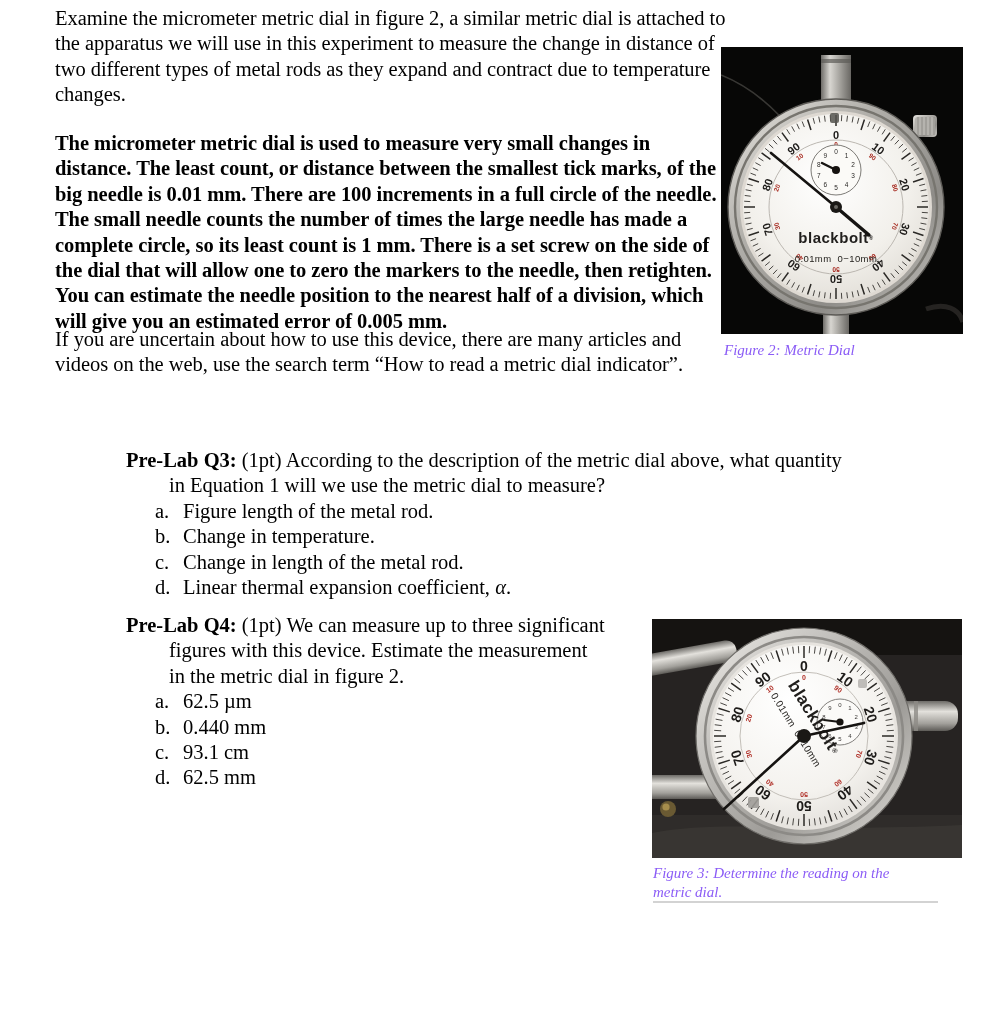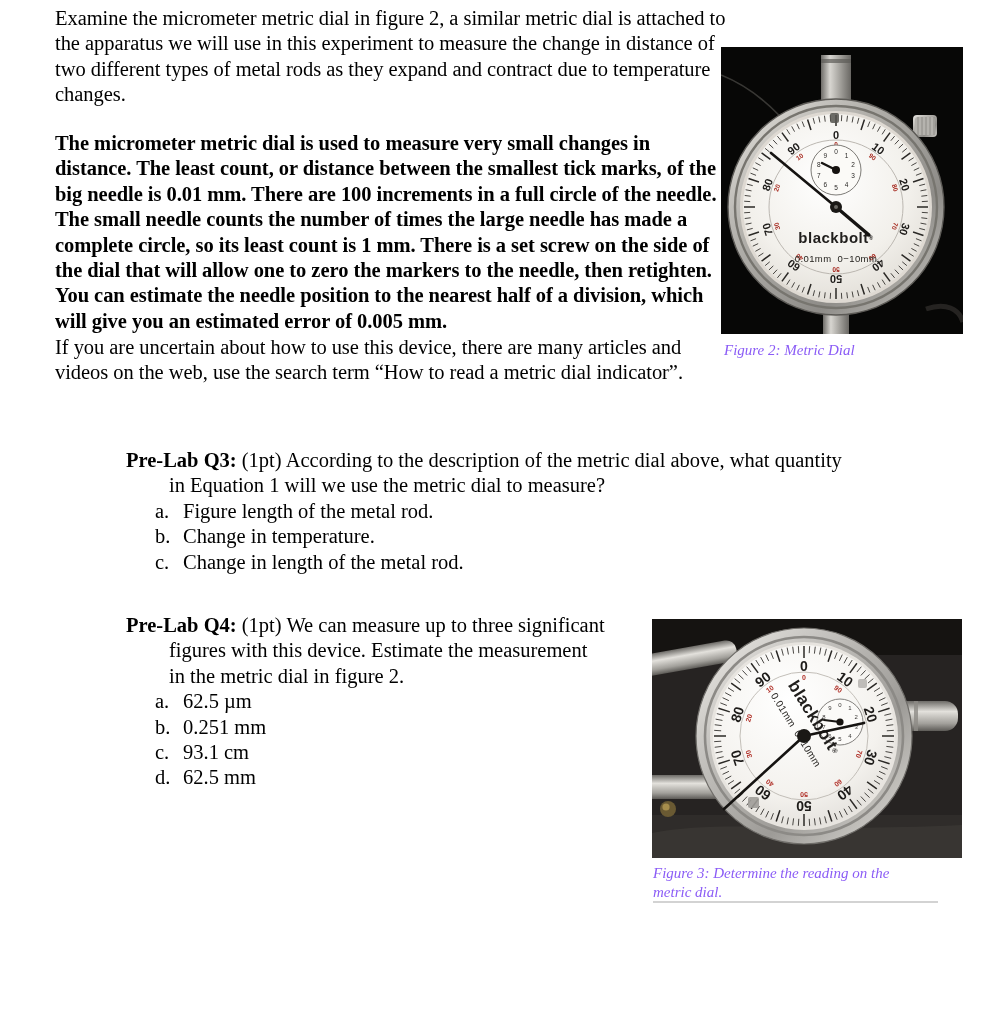--- a/index.html
+++ b/index.html
@@ -20,21 +20,21 @@
   
   .para {
     position: absolute;
     font-size: 20.5px;
     line-height: 25.4px;
     text-align: left;
     letter-spacing: -0.05px;
   }
   #para-1 { left: 55px; top: 6px;   width: 672px; }
   #para-2 { left: 55px; top: 131px; width: 665px; font-weight: bold; }
-  #para-3 { left: 55px; top: 335px; width: 670px; }
+  #para-3 { left: 55px; top: 327px; width: 670px; }
 
   
   .question {
     position: absolute;
     font-size: 20.5px;
     line-height: 25.4px;
   }
   #q3-block { left: 126px; top: 448px; width: 730px; }
   #q4-block { left: 126px; top: 613px; width: 480px; }
   .q-body { text-indent: -43px; padding-left: 43px; }
@@ -108,35 +108,38 @@
     <div class="choices">
       <div class="choice">
         <span class="mark">a.</span><span class="txt">Figure length of the metal rod.</span>
       </div>
       <div class="choice">
         <span class="mark">b.</span><span class="txt">Change in temperature.</span>
       </div>
       <div class="choice">
         <span class="mark">c.</span><span class="txt">Change in length of the metal rod.</span>
       </div>
+      <div class="choice">
+        <span class="mark">d.</span><span class="txt">Linear thermal expansion coefficient, </span><span class="alpha">α</span><span>.</span>
+      </div>
     </div>
   </div>
 
   <div class="question" id="q4-block">
     <div class="q-body">
       <span class="q-label">Pre-Lab Q4:</span>
       <span>(1pt)</span>
       <span>We can measure up to three significant figures with this device.  Estimate the measurement in the metric dial in figure 2.</span>
     </div>
     <div class="choices">
       <div class="choice">
         <span class="mark">a.</span><span class="txt">62.5 µm</span>
       </div>
       <div class="choice">
-        <span class="mark">b.</span><span class="txt">0.251 mm</span>
+        <span class="mark">b.</span><span class="txt">0.440 mm</span>
       </div>
       <div class="choice">
         <span class="mark">c.</span><span class="txt">93.1 cm</span>
       </div>
       <div class="choice">
         <span class="mark">d.</span><span class="txt">62.5 mm</span>
       </div>
     </div>
   </div>
 

